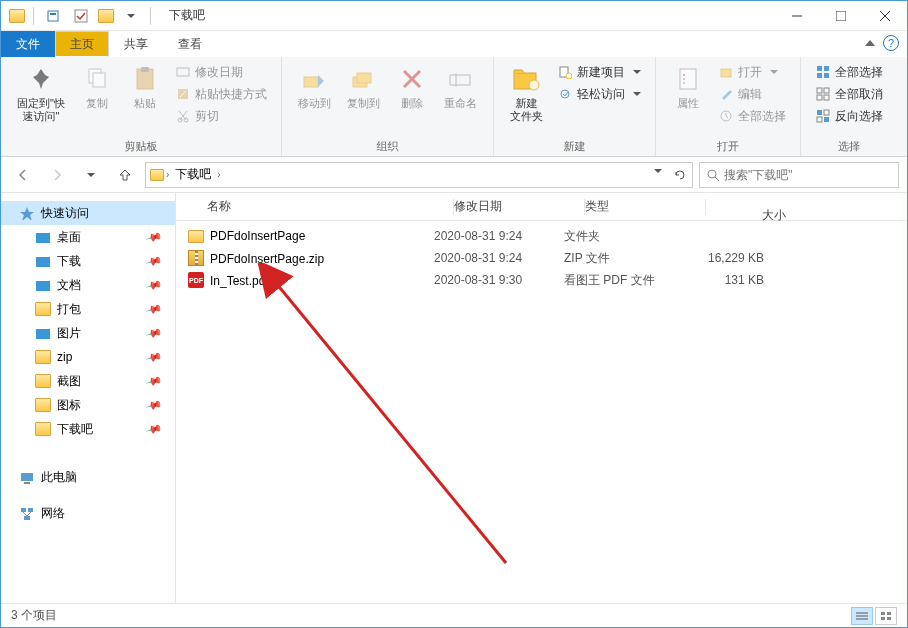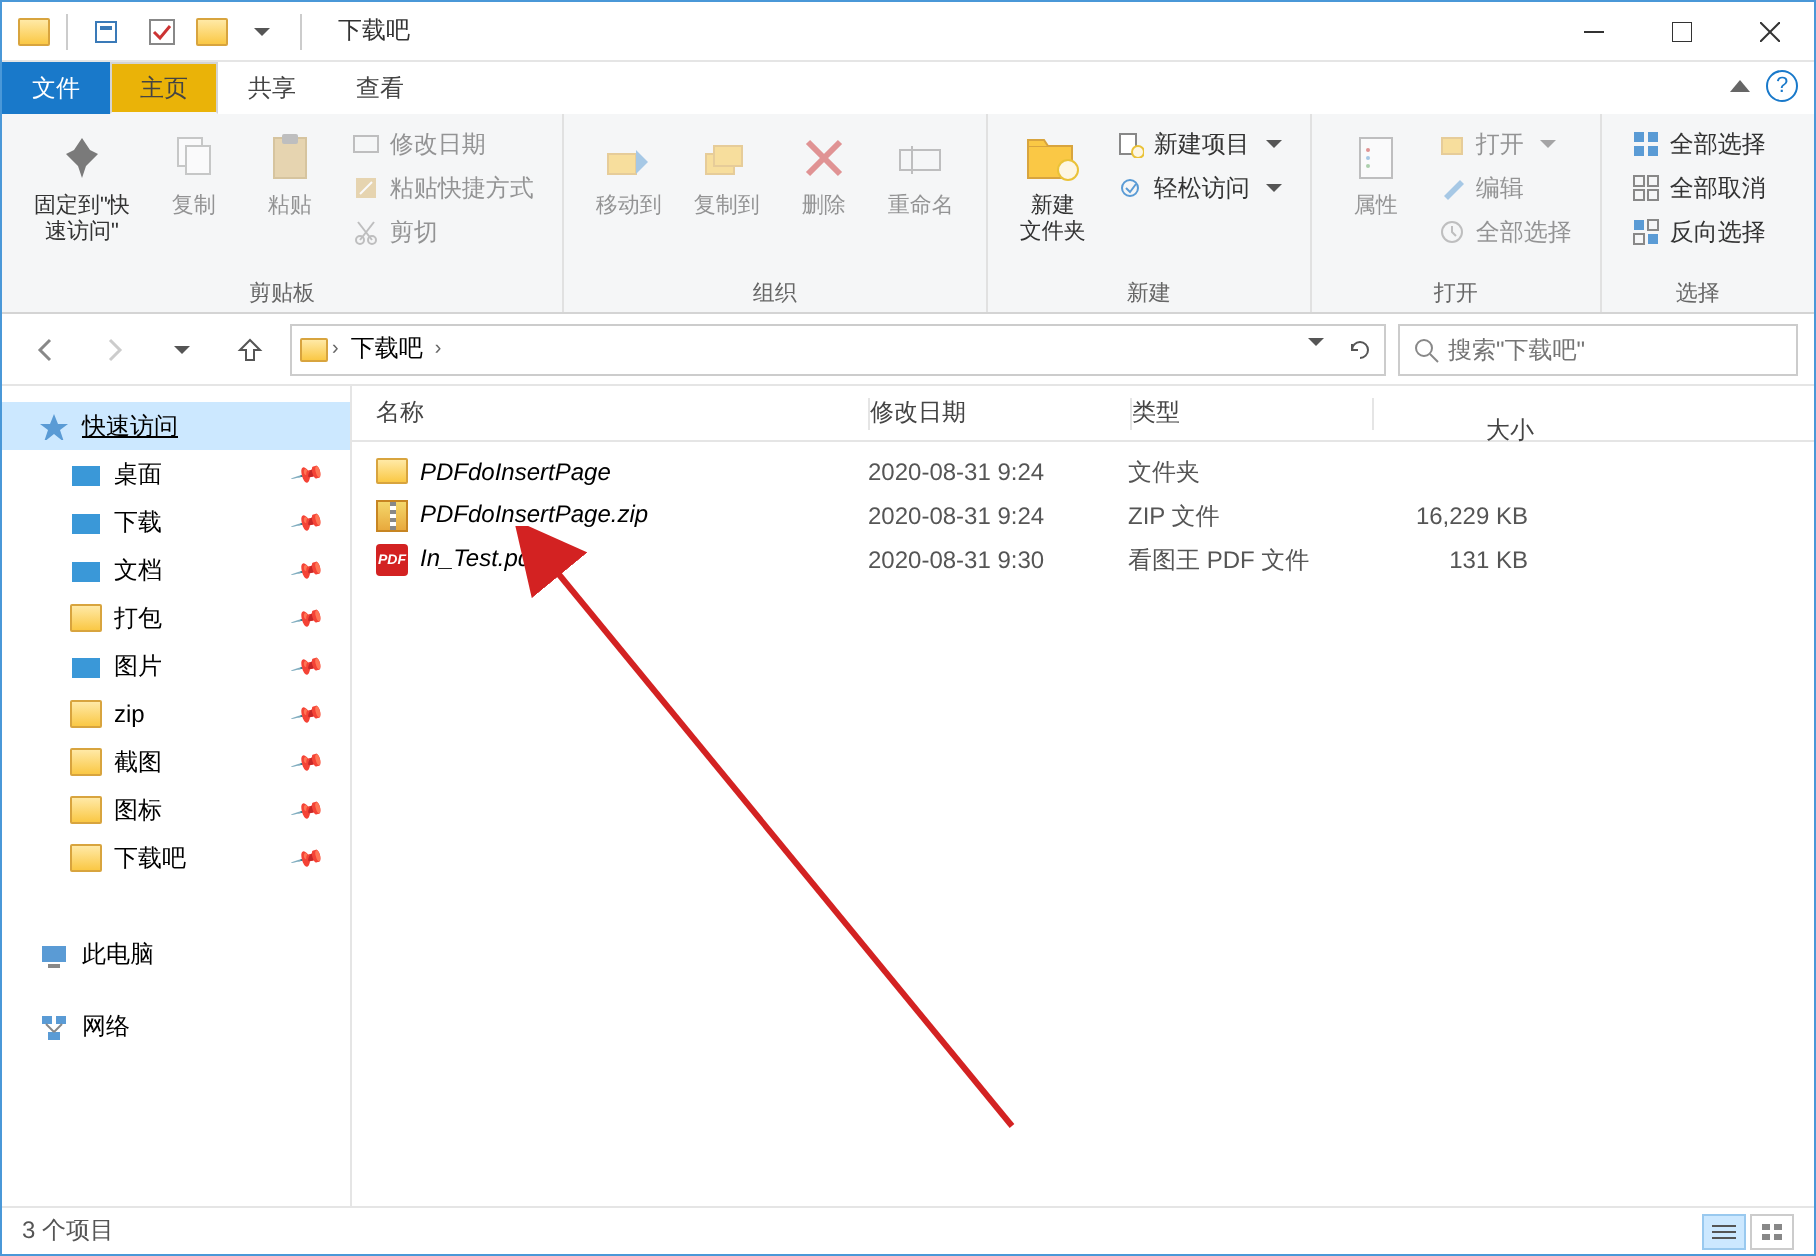--- a/index.html
+++ b/index.html
@@ -45,38 +45,38 @@
 .crumb { padding: 2px 4px; cursor: pointer; }
 .crumb-sep { color: #666; font-size: 10px; }
 .bc-refresh { margin-left: auto; display: flex; gap: 4px; }
 .searchbox { width: 200px; height: 26px; border: 1px solid #ccc; display: flex; align-items: center; padding: 0 6px; gap: 4px; color: #888; }
 .searchbox input { border: none; outline: none; flex: 1; font-size: 12px; }
 
 
 .main { flex: 1; display: flex; overflow: hidden; }
 .sidebar { width: 175px; border-right: 1px solid #e5e5e5; overflow-y: auto; padding-top: 8px; }
 .tree-item { display: flex; align-items: center; height: 24px; padding-left: 18px; gap: 6px; cursor: pointer; position: relative; }
-.tree-item.qa { background: #cce8ff; text-decoration: underline; }
+.tree-item.qa { background: #cce8ff; }
 .tree-item.sub { padding-left: 34px; }
 .tree-icon { width: 16px; height: 14px; flex-shrink: 0; }
 .folder-y { background: linear-gradient(#ffe9a6, #fac845); border: 1px solid #d8a43e; border-radius: 1px; }
 .pin-dot { position: absolute; right: 14px; color: #888; font-size: 11px; transform: rotate(30deg); }
 .tree-gap { height: 12px; }
 
 .content { flex: 1; display: flex; flex-direction: column; position: relative; }
 .columns { height: 28px; display: flex; align-items: center; border-bottom: 1px solid #e5e5e5; padding-left: 8px; color: #444; }
-.col-name { width: 250px; padding-left: 4px; }
+.col-name { width: 250px; padding-left: 4px; margin-left: 19px; }
 .col-date { width: 130px; }
 .col-type { width: 120px; }
 .col-size { width: 100px; text-align: right; padding-right: 20px; margin-top: 18px; }
 .col-sep { width: 1px; height: 16px; background: #e5e5e5; }
 
 .filelist { flex: 1; padding: 4px 0; }
 .file-row { height: 22px; display: flex; align-items: center; padding-left: 8px; cursor: pointer; }
-.fname { width: 250px; display: flex; align-items: flex-start; gap: 6px; padding-left: 4px; font-style: italic; }
+.fname { width: 250px; display: flex; align-items: flex-end; gap: 6px; padding-left: 4px; }
 .ficon { width: 16px; height: 16px; flex-shrink: 0; }
 .ficon.folder { background: linear-gradient(#ffe9a6, #fac845); border: 1px solid #d8a43e; border-radius: 1px; height: 13px; }
 .ficon.zip { background: linear-gradient(#f4d76b, #e8a93d); border: 1px solid #c78522; position: relative; }
 .ficon.zip::after { content: ""; position: absolute; left: 6px; top: 0; width: 3px; height: 100%; background: repeating-linear-gradient(#888 0 2px, #fff 2px 4px); }
 .ficon.pdf { background: #d32222; color: #fff; font-size: 7px; font-weight: bold; display: flex; align-items: center; justify-content: center; border-radius: 2px; }
 .fdate { width: 130px; color: #555; }
 .ftype { width: 120px; color: #555; }
 .fsize { width: 100px; text-align: right; color: #555; padding-right: 20px; }
 
 

